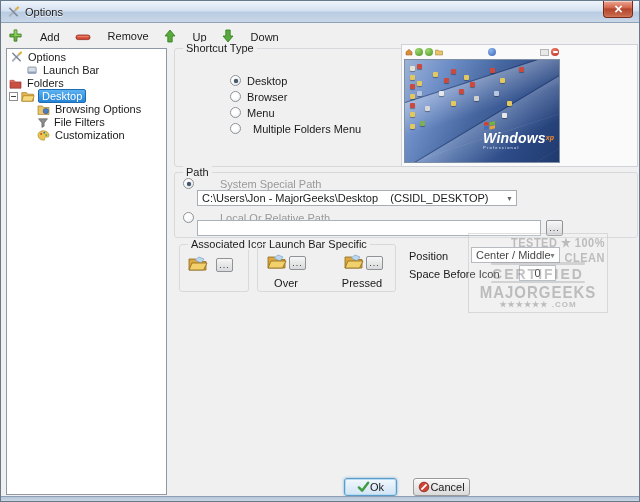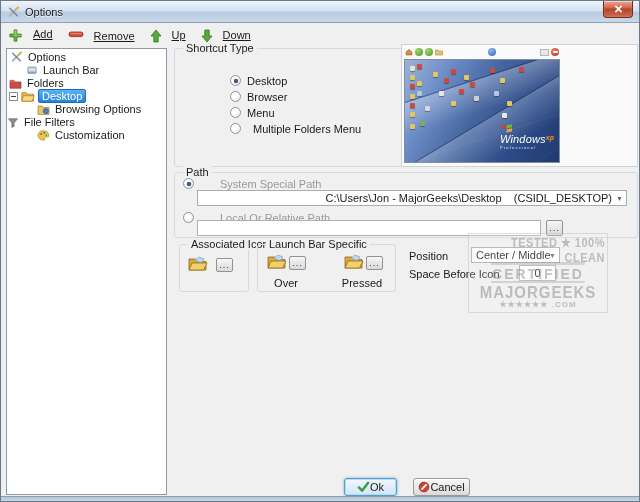--- a/index.html
+++ b/index.html
@@ -14,21 +14,21 @@
     background:linear-gradient(#eef4fb,#d6e2f1 45%,#b9cce2 55%,#c9d7e8);
     border-bottom:1px solid #8ea2b8;display:flex;align-items:center;gap:5px;padding-left:6px;}
   .title{text-shadow:0 1px 0 rgba(255,255,255,.8);}
   .close-btn{position:absolute;top:0;right:6px;width:30px;height:17px;
     background:linear-gradient(#eba795,#d4654c 42%,#b4452c 50%,#cb6c50);
     border:1px solid #772a18;border-top:none;border-radius:0 0 4px 4px;
     display:flex;align-items:center;justify-content:center;
     box-shadow:inset 0 1px 0 rgba(255,255,255,.45), inset 0 0 2px rgba(255,255,255,.3);}
   
   .toolbar{position:absolute;top:22px;left:0;right:0;height:25px;display:flex;align-items:center;gap:15px;padding-left:7px;}
-  .tb-item{display:flex;align-items:flex-start;gap:10px;cursor:default;text-decoration:underline;}
+  .tb-item{display:flex;align-items:flex-end;gap:17px;cursor:default;}
   
   .tree{position:absolute;left:5px;top:47px;width:161px;height:447px;background:#fff;border:1px solid #8e99a5;padding-top:2px;overflow:hidden;}
   .trow{display:flex;align-items:center;height:12px;gap:3px;white-space:nowrap;margin-bottom:1px;}
   .trow svg{flex:0 0 auto;}
   .tlabel{padding:0 2px;}
   .tlabel.sel{background:linear-gradient(#5eb2f0,#2484d6);color:#fff;border-radius:2px;border:1px solid #1b6cb5;padding:0 3px;}
   .expander{width:9px;height:9px;border:1px solid #8f8f8f;background:#fff;position:relative;flex:0 0 auto;}
   .expander::after{content:"";position:absolute;left:1px;right:1px;top:3px;border-top:1px solid #444;}
   
   .group{position:absolute;border:1px solid #d8d9dc;border-radius:3px;}
@@ -59,21 +59,21 @@
   .xp-img{position:absolute;left:2px;top:14px;width:156px;height:104px;border:1px solid #7f8ea3;overflow:hidden;
     background:linear-gradient(118deg,#9db3d6 0%,#6e8ec8 22%,#45659f 48%,#2c4a86 75%,#203a6e 100%);}
   .wave1{position:absolute;left:-30%;top:16%;width:170%;height:58%;
     background:linear-gradient(rgba(255,255,255,.30),rgba(255,255,255,0) 55%);
     transform:rotate(-18deg);border-top:1px solid rgba(28,48,92,.55);}
   .wave2{position:absolute;left:-25%;top:56%;width:170%;height:62%;
     background:linear-gradient(rgba(218,230,246,.28),rgba(255,255,255,0) 60%);
     transform:rotate(-31deg);border-top:1px solid rgba(24,44,88,.5);}
   .dticon{position:absolute;width:5px;height:5px;border-radius:1px;box-shadow:0 1px 1px rgba(0,0,0,.35);}
   .xp-logo{position:absolute;right:5px;bottom:12px;color:#fff;line-height:1;}
-  .xp-brand{font-weight:normal;font-style:italic;font-size:11px;letter-spacing:.2px;}
+  .xp-brand{font-weight:bold;font-style:italic;font-size:14px;letter-spacing:.2px;}
   .xp-x{color:#ff8c28;font-weight:bold;font-style:italic;font-size:7px;vertical-align:3px;}
   .xp-sub{font-size:4px;letter-spacing:1.2px;color:#dfe8f5;margin-top:1px;}
   
   .btn{position:absolute;height:18px;border-radius:3px;display:flex;align-items:center;justify-content:center;cursor:default;}
   .btn-ok{left:343px;top:477px;width:53px;border:1px solid #5d9ac6;
     background:linear-gradient(#f3f9fd,#e2eef9 45%,#d0e4f5);
     box-shadow:inset 0 0 0 1px #b5dcf5,0 0 3px rgba(90,160,215,.8);}
   .btn-cancel{left:412px;top:477px;width:57px;border:1px solid #9a9a9a;
     background:linear-gradient(#f7f7f7,#ebebeb 45%,#dadada);box-shadow:inset 0 1px 0 #fff;}
   
@@ -170,21 +170,21 @@
       </svg>
       <span class="tlabel sel">Desktop</span>
     </div>
     <div class="trow" style="padding-left:30px;">
       <svg width="13" height="11" viewBox="0 0 16 14">
         <path d="M1 2.5 h5.5 l1.5 2 H15 v9 H1 z" fill="#e8c56a" stroke="#9c7420" stroke-width=".8"></path>
         <circle cx="11" cy="9" r="3.4" fill="#4a7dc4" stroke="#2c4f86" stroke-width=".7"></circle>
       </svg>
       <span class="tlabel">Browsing Options</span>
     </div>
-    <div class="trow" style="">
+    <div class="trow" style="padding-left:30px;">
       <svg width="12" height="11" viewBox="0 0 16 14">
         <path d="M2 2 h12 l-4.5 5.5 V12 l-3 1.5 V7.5 z" fill="#8d8d8d" stroke="#5a5a5a" stroke-width=".8"></path>
       </svg>
       <span class="tlabel">File Filters</span>
     </div>
     <div class="trow" style="padding-left:30px;">
       <svg width="13" height="11" viewBox="0 0 16 14">
         <path d="M8 1 C3 1 1 4 1 7 c0 3 3 6 7 6 c1.5 0 2 -1 1.5 -2 c-.5 -1 .2 -2 1.5 -2 H13 c2 0 2 -1.5 2 -2 C15 4 12.5 1 8 1 z" fill="#e9c64f" stroke="#a8842b" stroke-width=".8"></path>
         <circle cx="5" cy="5" r="1.2" fill="#c0392b"></circle>
           <circle cx="9" cy="3.5" r="1.2" fill="#2e7dc0"></circle>
@@ -276,21 +276,21 @@
       </div>
     </div>
   </div>
 
   <div class="group" style="left:173px;top:171px;width:464px;height:66px;">
     <span class="group-label">Path</span>
     <div class="radio-row" style="left:8px;top:4px;">
       <span class="radio checked"></span>
       <span class="graytext">System Special Path</span>
     </div>
-    <div class="combo" style="left:22px;top:17px;width:430px;justify-content:flex-end;">
+    <div class="combo" style="left:22px;top:17px;width:320px;">
       <span>C:\Users\Jon - MajorGeeks\Desktop    (CSIDL_DESKTOP)</span>
       <span class="arrow">▼</span>
     </div>
     <div class="radio-row" style="left:8px;top:38px;">
       <span class="radio"></span>
       <span class="graytext">Local Or Relative Path</span>
     </div>
     <div class="textbox" style="left:22px;top:47px;width:344px;">
       <span></span>
     </div>

